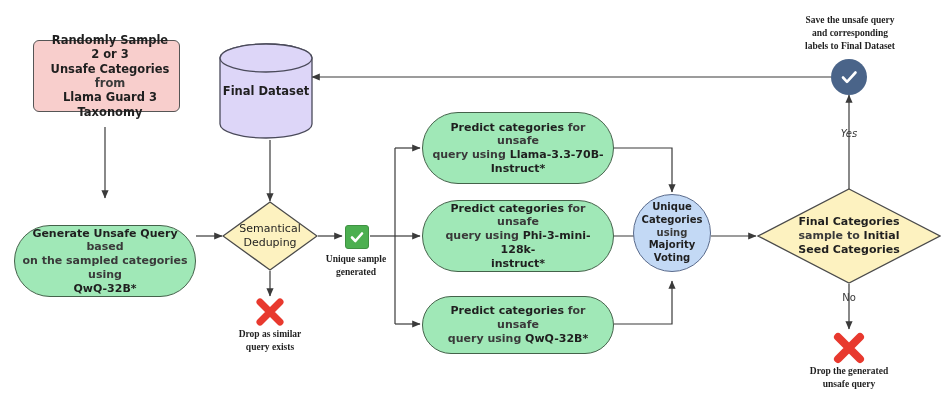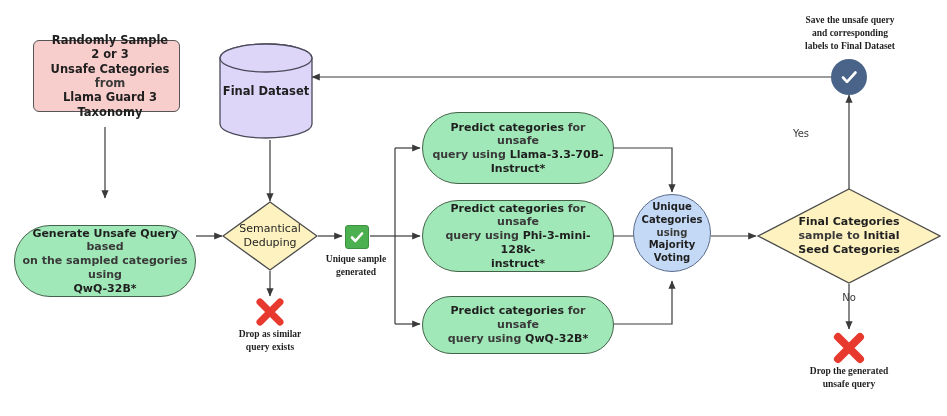--- a/index.html
+++ b/index.html
@@ -281,21 +281,21 @@
     </svg>
     <div class="diamond-label">
       <div>
         <span class="b">Final Categories</span><br>
         <span class="n">sample to </span><span class="b">Initial</span><br>
         <span class="b">Seed Categories</span>
       </div>
     </div>
   </div>
 
-  <div class="edge-label" style="left:781px; top:128px; width:40px;">Yes</div>
+  <div class="edge-label" style="left:829px; top:128px; width:40px;font-style:italic;">Yes</div>
 
   <div class="edge-label" style="left:829px; top:292px; width:40px;">No</div>
 
   <div class="circle-check" style="left:831px; top:59px;">
     <svg width="22" height="22" viewBox="0 0 22 22">
       <path d="M5,11.5 L9,15.8 L17.5,6.5" stroke="#ffffff" stroke-width="2.6" fill="none" stroke-linecap="round" stroke-linejoin="round"></path>
     </svg>
   </div>
   <div class="ftext" style="left:772px; top:14px; width:156px;">
     <span>Save the unsafe query</span><br>

